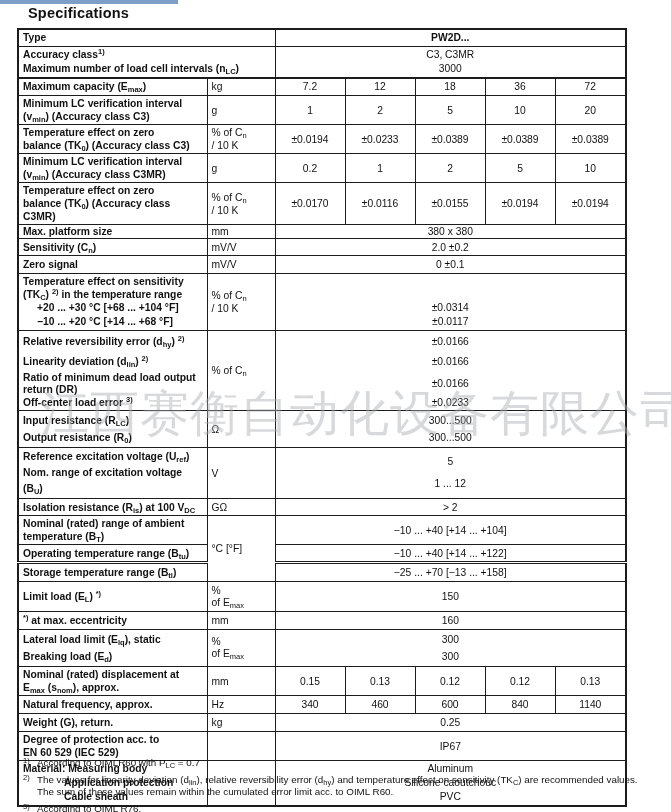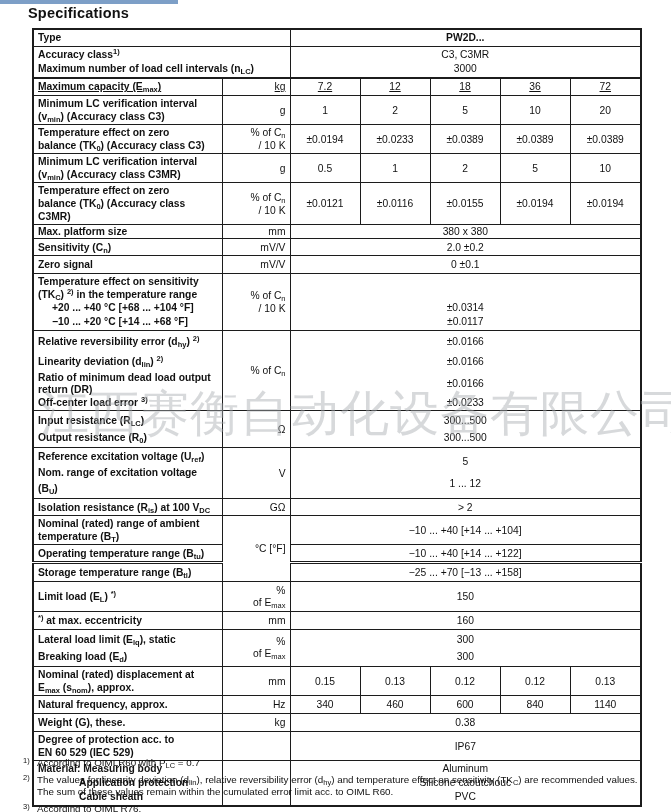--- a/index.html
+++ b/index.html
@@ -4,43 +4,43 @@
 <style>
   html,body{margin:0;padding:0;}
   body{
     width:671px;height:812px;background:#ffffff;position:relative;overflow:hidden;
     font-family:"Liberation Sans","DejaVu Sans",sans-serif;color:#111;
     -webkit-font-smoothing:antialiased;
   }
   .topbar{position:absolute;left:0;top:0;width:178px;height:4px;}
   .title{position:absolute;left:28px;top:5px;font-size:14.5px;font-weight:bold;letter-spacing:.2px;}
   .spec-table{
-    position:absolute;left:32px;top:28px;width:610px;
+    position:absolute;left:17px;top:28px;width:610px;
     border-collapse:collapse;table-layout:fixed;
     font-size:10.3px;border:2px solid #1c1c1c;
   }
   .spec-table td{
     border:1px solid #1c1c1c;padding:1px 4px;vertical-align:middle;
     overflow:hidden;
   }
   .lbl{font-weight:bold;text-align:left;padding-left:5px;}
-  .unit{text-align:right;font-weight:normal;}
+  .unit{text-align:left;font-weight:normal;}
   .val{text-align:center;font-weight:normal;}
   .b{font-weight:bold;}
   .top{vertical-align:top;padding-top:3px;}
   sub{font-size:7.5px;vertical-align:-2px;line-height:0;}
   sup{font-size:7.5px;vertical-align:4px;line-height:0;}
   .lh12{line-height:12px;} .lh13{line-height:13px;} .lh14{line-height:14px;}
   .lh16{line-height:16px;} .lh17{line-height:17px;}
   .lh20{line-height:20px;} .lh24{line-height:24px;}
   .two12{line-height:12px;height:24px;}
   .ind{padding-left:14px;}
   .ind2{padding-left:41px;}
   .sp26{height:26px;} .sp8{height:8px;}
-  .thick td{border-top:2px solid #1c1c1c;text-decoration:underline;}
+  .thick td{border-top:2px solid #1c1c1c;}
   .dbl td{border-top:3px double #1c1c1c;}
   .watermark{
     position:absolute;left:40px;top:381px;z-index:6;
     font-size:49px;letter-spacing:1px;white-space:nowrap;
     color:#a8acb0;opacity:.45;pointer-events:none;
     font-family:"DejaVu Sans",sans-serif;
   }
   .footnotes{position:absolute;left:23px;top:757px;width:643px;font-size:9.8px;}
   .fn{display:flex;margin-bottom:4px;line-height:12.5px;}
   .fn .mk{flex:0 0 14px;font-size:7.5px;position:relative;top:-2px;}
@@ -106,31 +106,31 @@
     <td class="val">±0.0194</td>
     <td class="val">±0.0233</td>
     <td class="val">±0.0389</td>
     <td class="val">±0.0389</td>
     <td class="val">±0.0389</td>
   </tr>
 
   <tr style="height:27px">
     <td class="lbl lh13">Minimum LC verification interval<br>(v<sub>min</sub>) (Accuracy class C3MR)</td>
     <td class="unit">g</td>
-    <td class="val">0.5</td>
+    <td class="val">0.2</td>
     <td class="val">1</td>
     <td class="val">2</td>
     <td class="val">5</td>
     <td class="val">10</td>
   </tr>
 
   <tr style="height:28px">
     <td class="lbl lh13">Temperature effect on zero<br>balance (TK<sub>0</sub>) (Accuracy class C3MR)</td>
     <td class="unit lh13">% of C<sub>n</sub><br>/ 10 K</td>
-    <td class="val">±0.0121</td>
+    <td class="val">±0.0170</td>
     <td class="val">±0.0116</td>
     <td class="val">±0.0155</td>
     <td class="val">±0.0194</td>
     <td class="val">±0.0194</td>
   </tr>
 
   <tr style="height:14px">
     <td class="lbl">Max. platform size</td>
     <td class="unit">mm</td>
     <td class="val" colspan="5">380 x 380</td>
@@ -144,21 +144,21 @@
 
   <tr style="height:18px">
     <td class="lbl">Zero signal</td>
     <td class="unit">mV/V</td>
     <td class="val" colspan="5">0 ±0.1</td>
   </tr>
 
   <tr style="height:56px">
     <td class="lbl top">
       <div class="lh13">Temperature effect on sensitivity<br>(TK<sub>C</sub>) <sup>2)</sup> in the temperature range</div>
-      <div class="lh14 ind">+20 ... +40 °C [+68 ... +104 °F]</div>
+      <div class="lh14 ind">+20 ... +30 °C [+68 ... +104 °F]</div>
       <div class="lh14 ind">−10 ... +20 °C [+14 ... +68 °F]</div>
     </td>
     <td class="unit lh13">% of C<sub>n</sub><br>/ 10 K</td>
     <td class="val top" colspan="5">
       <div class="sp26"></div>
       <div class="lh14">±0.0314</div>
       <div class="lh14">±0.0117</div>
     </td>
   </tr>
 
@@ -263,23 +263,23 @@
     <td class="lbl">Natural frequency, approx.</td>
     <td class="unit">Hz</td>
     <td class="val">340</td>
     <td class="val">460</td>
     <td class="val">600</td>
     <td class="val">840</td>
     <td class="val">1140</td>
   </tr>
 
   <tr style="height:18px">
-    <td class="lbl">Weight (G), these.</td>
+    <td class="lbl">Weight (G), return.</td>
     <td class="unit">kg</td>
-    <td class="val" colspan="5">0.38</td>
+    <td class="val" colspan="5">0.25</td>
   </tr>
 
   <tr style="height:27px">
     <td class="lbl lh13">Degree of protection acc. to<br>EN 60 529 (IEC 529)</td>
     <td class="unit"></td>
     <td class="val top" colspan="5">IP67</td>
   </tr>
 
   <tr style="height:42px">
     <td class="lbl">

